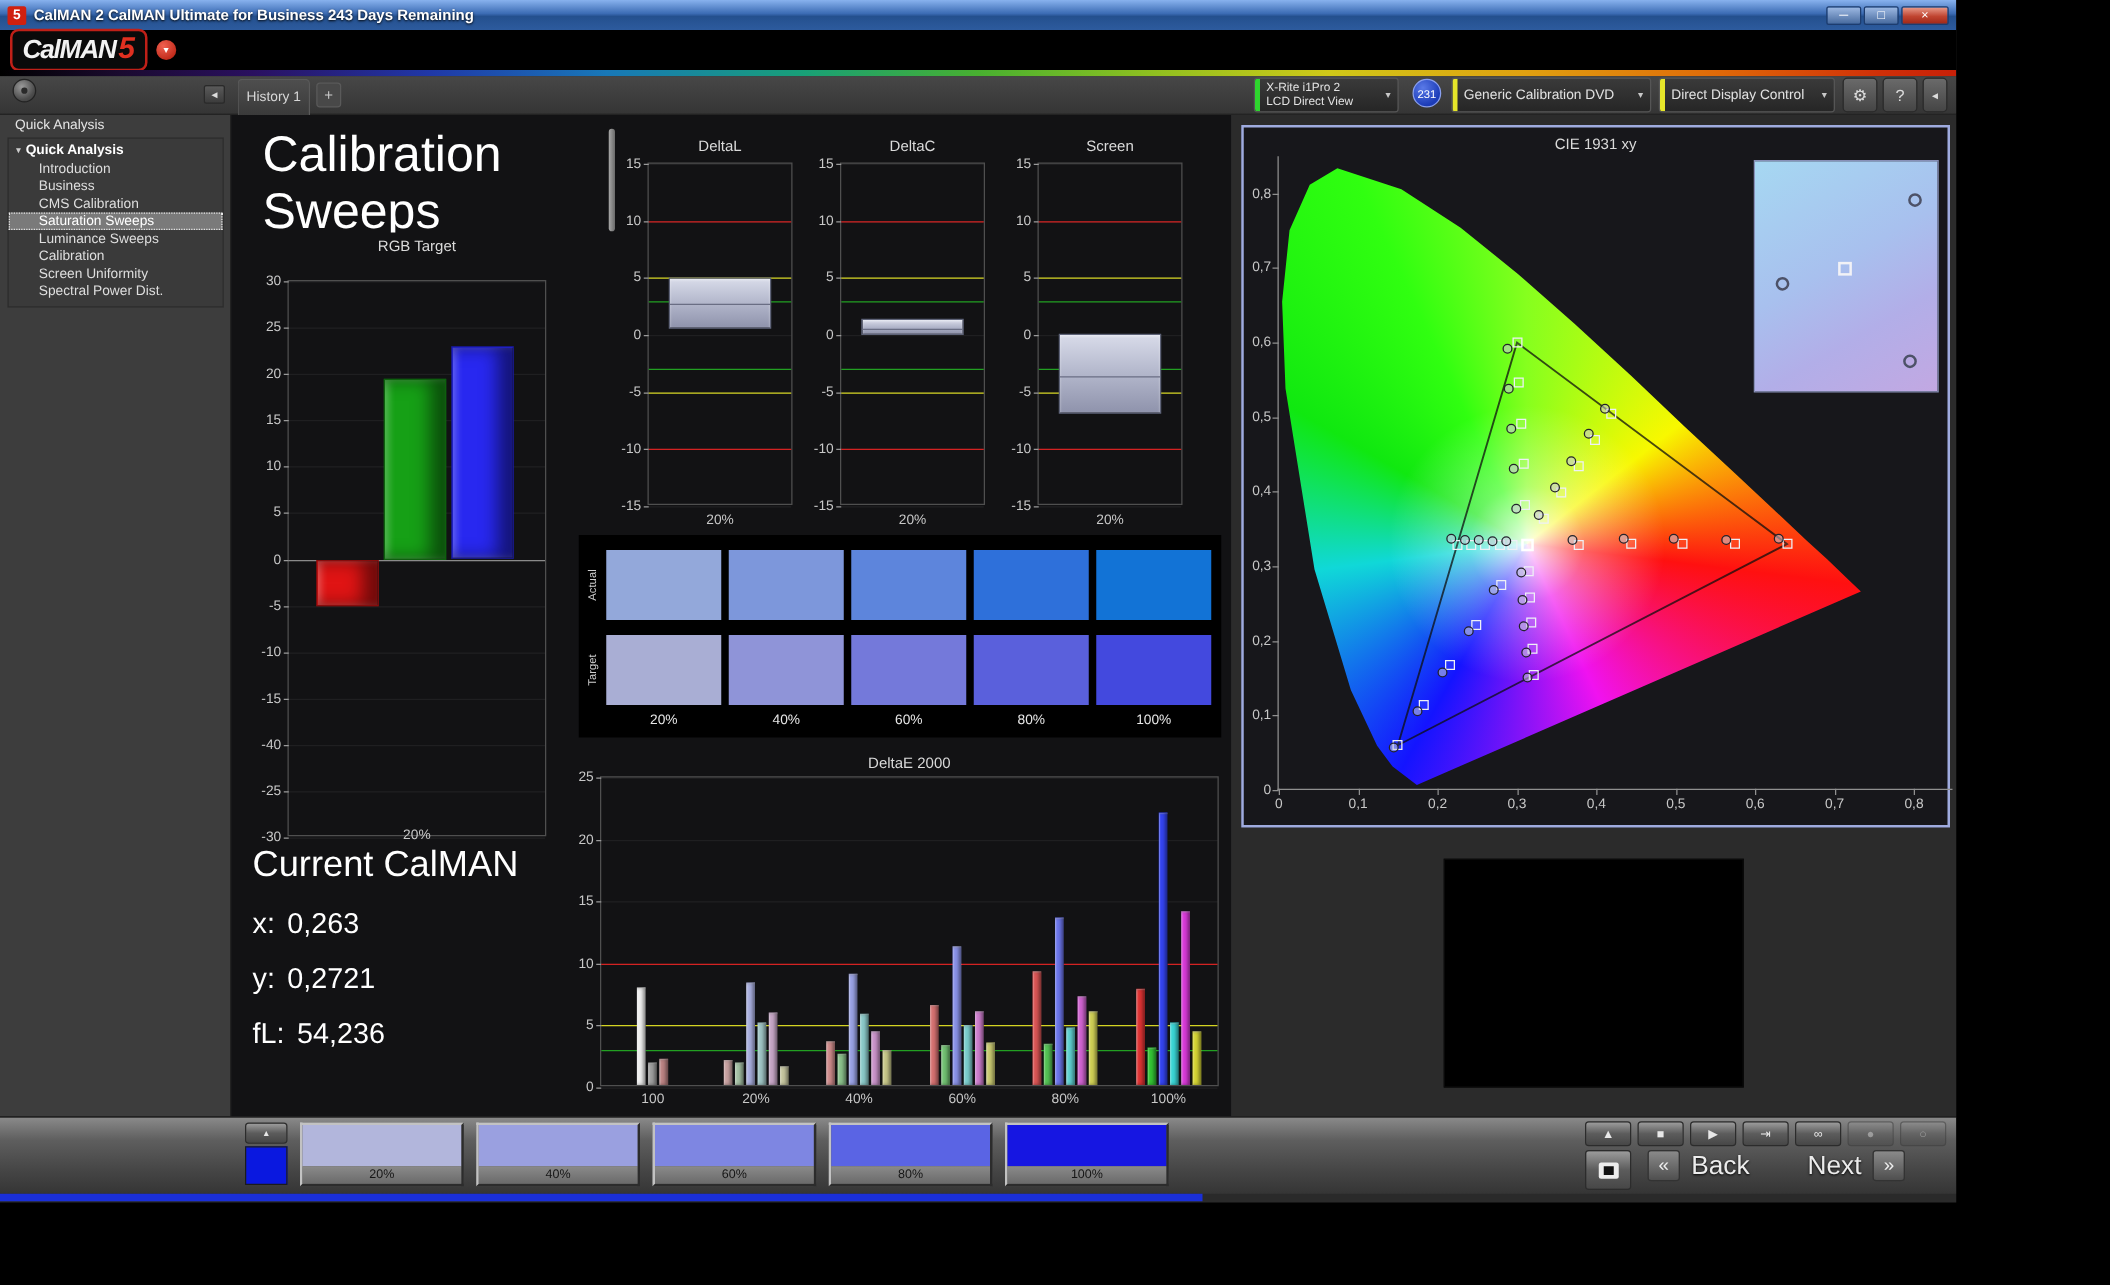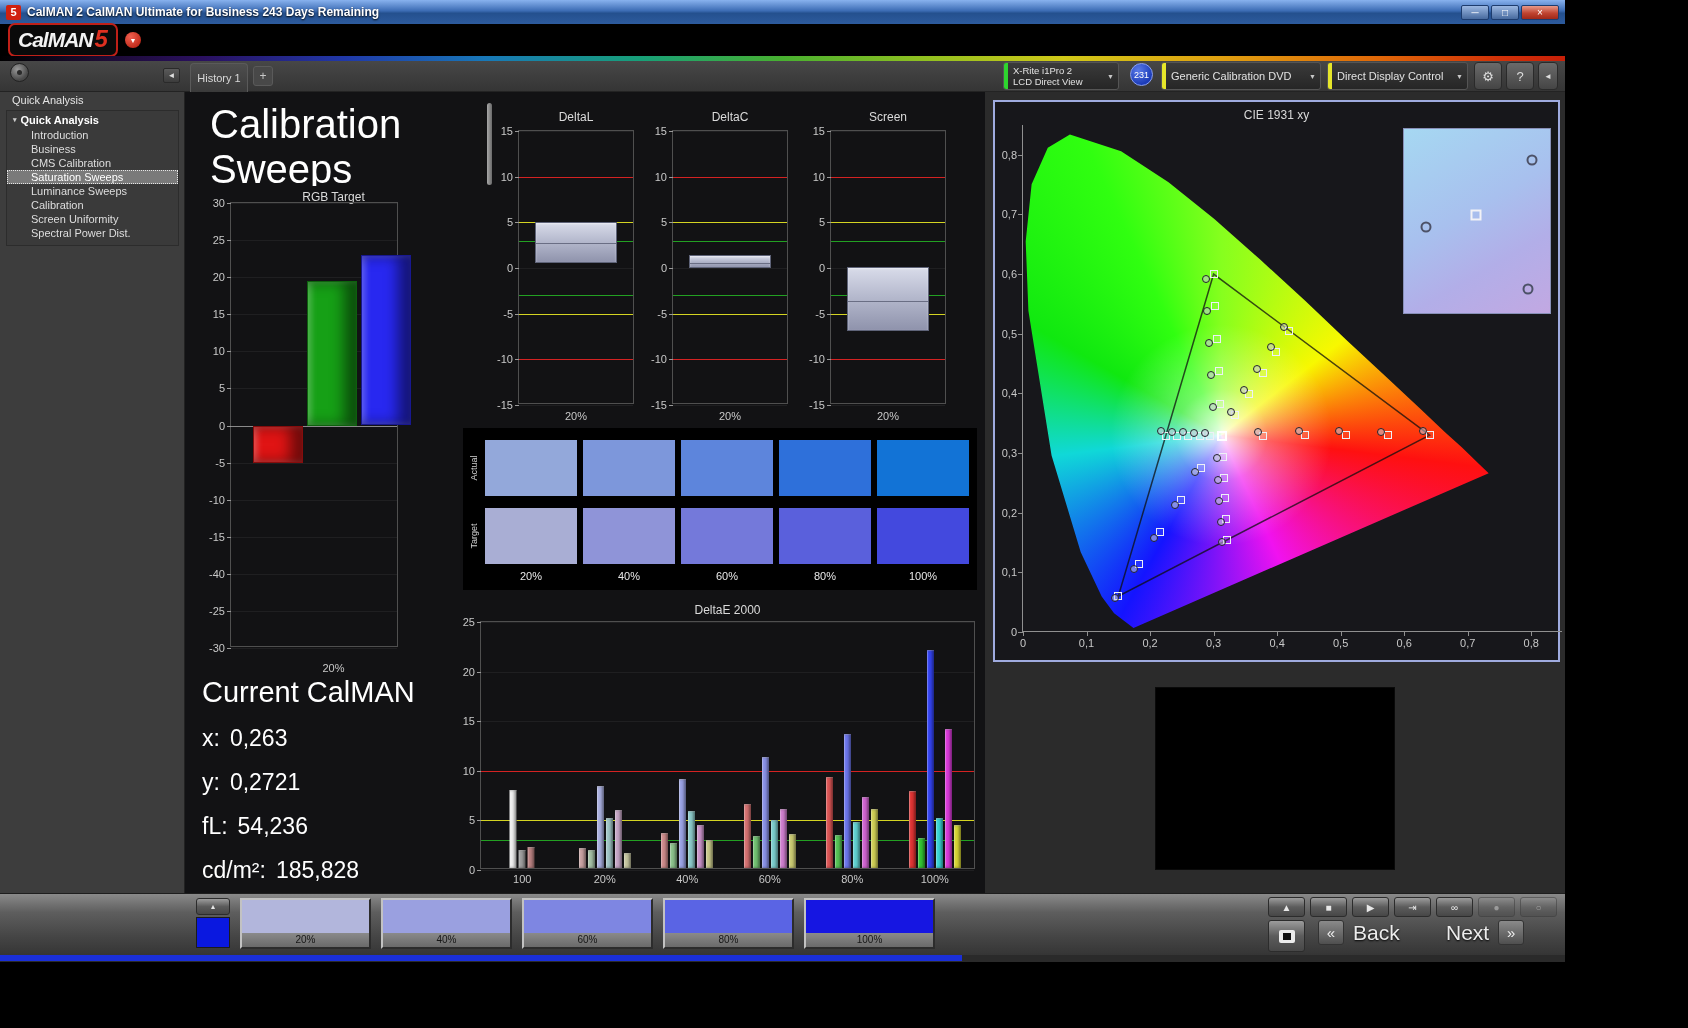--- a/index.html
+++ b/index.html
@@ -89,21 +89,21 @@
   .zero-line{position:absolute;left:0;right:0;height:1px;background:#8a8a8a}
   .refline{position:absolute;left:0;right:0;height:1px}
 
   
   #page-title{position:absolute;left:210px;top:102px;width:290px;height:84px;overflow:hidden;
     color:#fff;font-size:40px;line-height:45px}
 
   
   #rgb-chart{position:absolute;left:200px;top:190px;width:245px;height:500px}
   #rgb-chart .chart-title{position:absolute;left:30px;top:0;width:207px;text-align:center}
-  #rgb-plot{position:absolute;left:30px;top:12px;width:168px;height:445px;border:1px solid #4f4f4f}
+  #rgb-plot{position:absolute;left:30px;top:34px;width:207px;height:445px;border:1px solid #4f4f4f}
   #rgb-xlabel{position:absolute;left:30px;top:472px;width:207px;text-align:center;font-size:11px;color:#c8c8c8}
   .rgb-bar{position:absolute;width:50px;border:1px solid rgba(0,0,0,.4);
     box-shadow:inset -12px 0 14px rgba(0,0,0,.5),inset 3px 0 6px rgba(255,255,255,.28)}
 
   
   #mini-scrollbar{position:absolute;left:487px;top:103px;width:5px;height:82px;border-radius:3px;
     background:linear-gradient(90deg,#a8a8a8,#6a6a6a)}
 
   
   .delta-chart{position:absolute;top:110px;width:150px;height:320px}
@@ -552,24 +552,20 @@
       <span>x:</span>
         <span>0,263</span>
     </div>
     <div class="cr-row">
       <span>y:</span>
         <span>0,2721</span>
     </div>
     <div class="cr-row">
       <span>fL:</span>
         <span>54,236</span>
-    </div>
-    <div class="cr-row">
-      <span>cd/m²:</span>
-        <span>185,828</span>
     </div>
   </div>
 
   <div id="cie-panel">
     <div class="chart-title">CIE 1931 xy</div>
     <div id="cie-plot">
       <div id="cie-gamut"></div>
       <svg id="cie-svg" width="540" height="507" viewBox="0 0 540 507">
         <polygon id="gamut-poly" points="406.6,310.2 190.6,149.1 95.3,471.2" fill="none" stroke="rgba(15,15,15,0.75)" stroke-width="1.5"></polygon>
       </svg>

